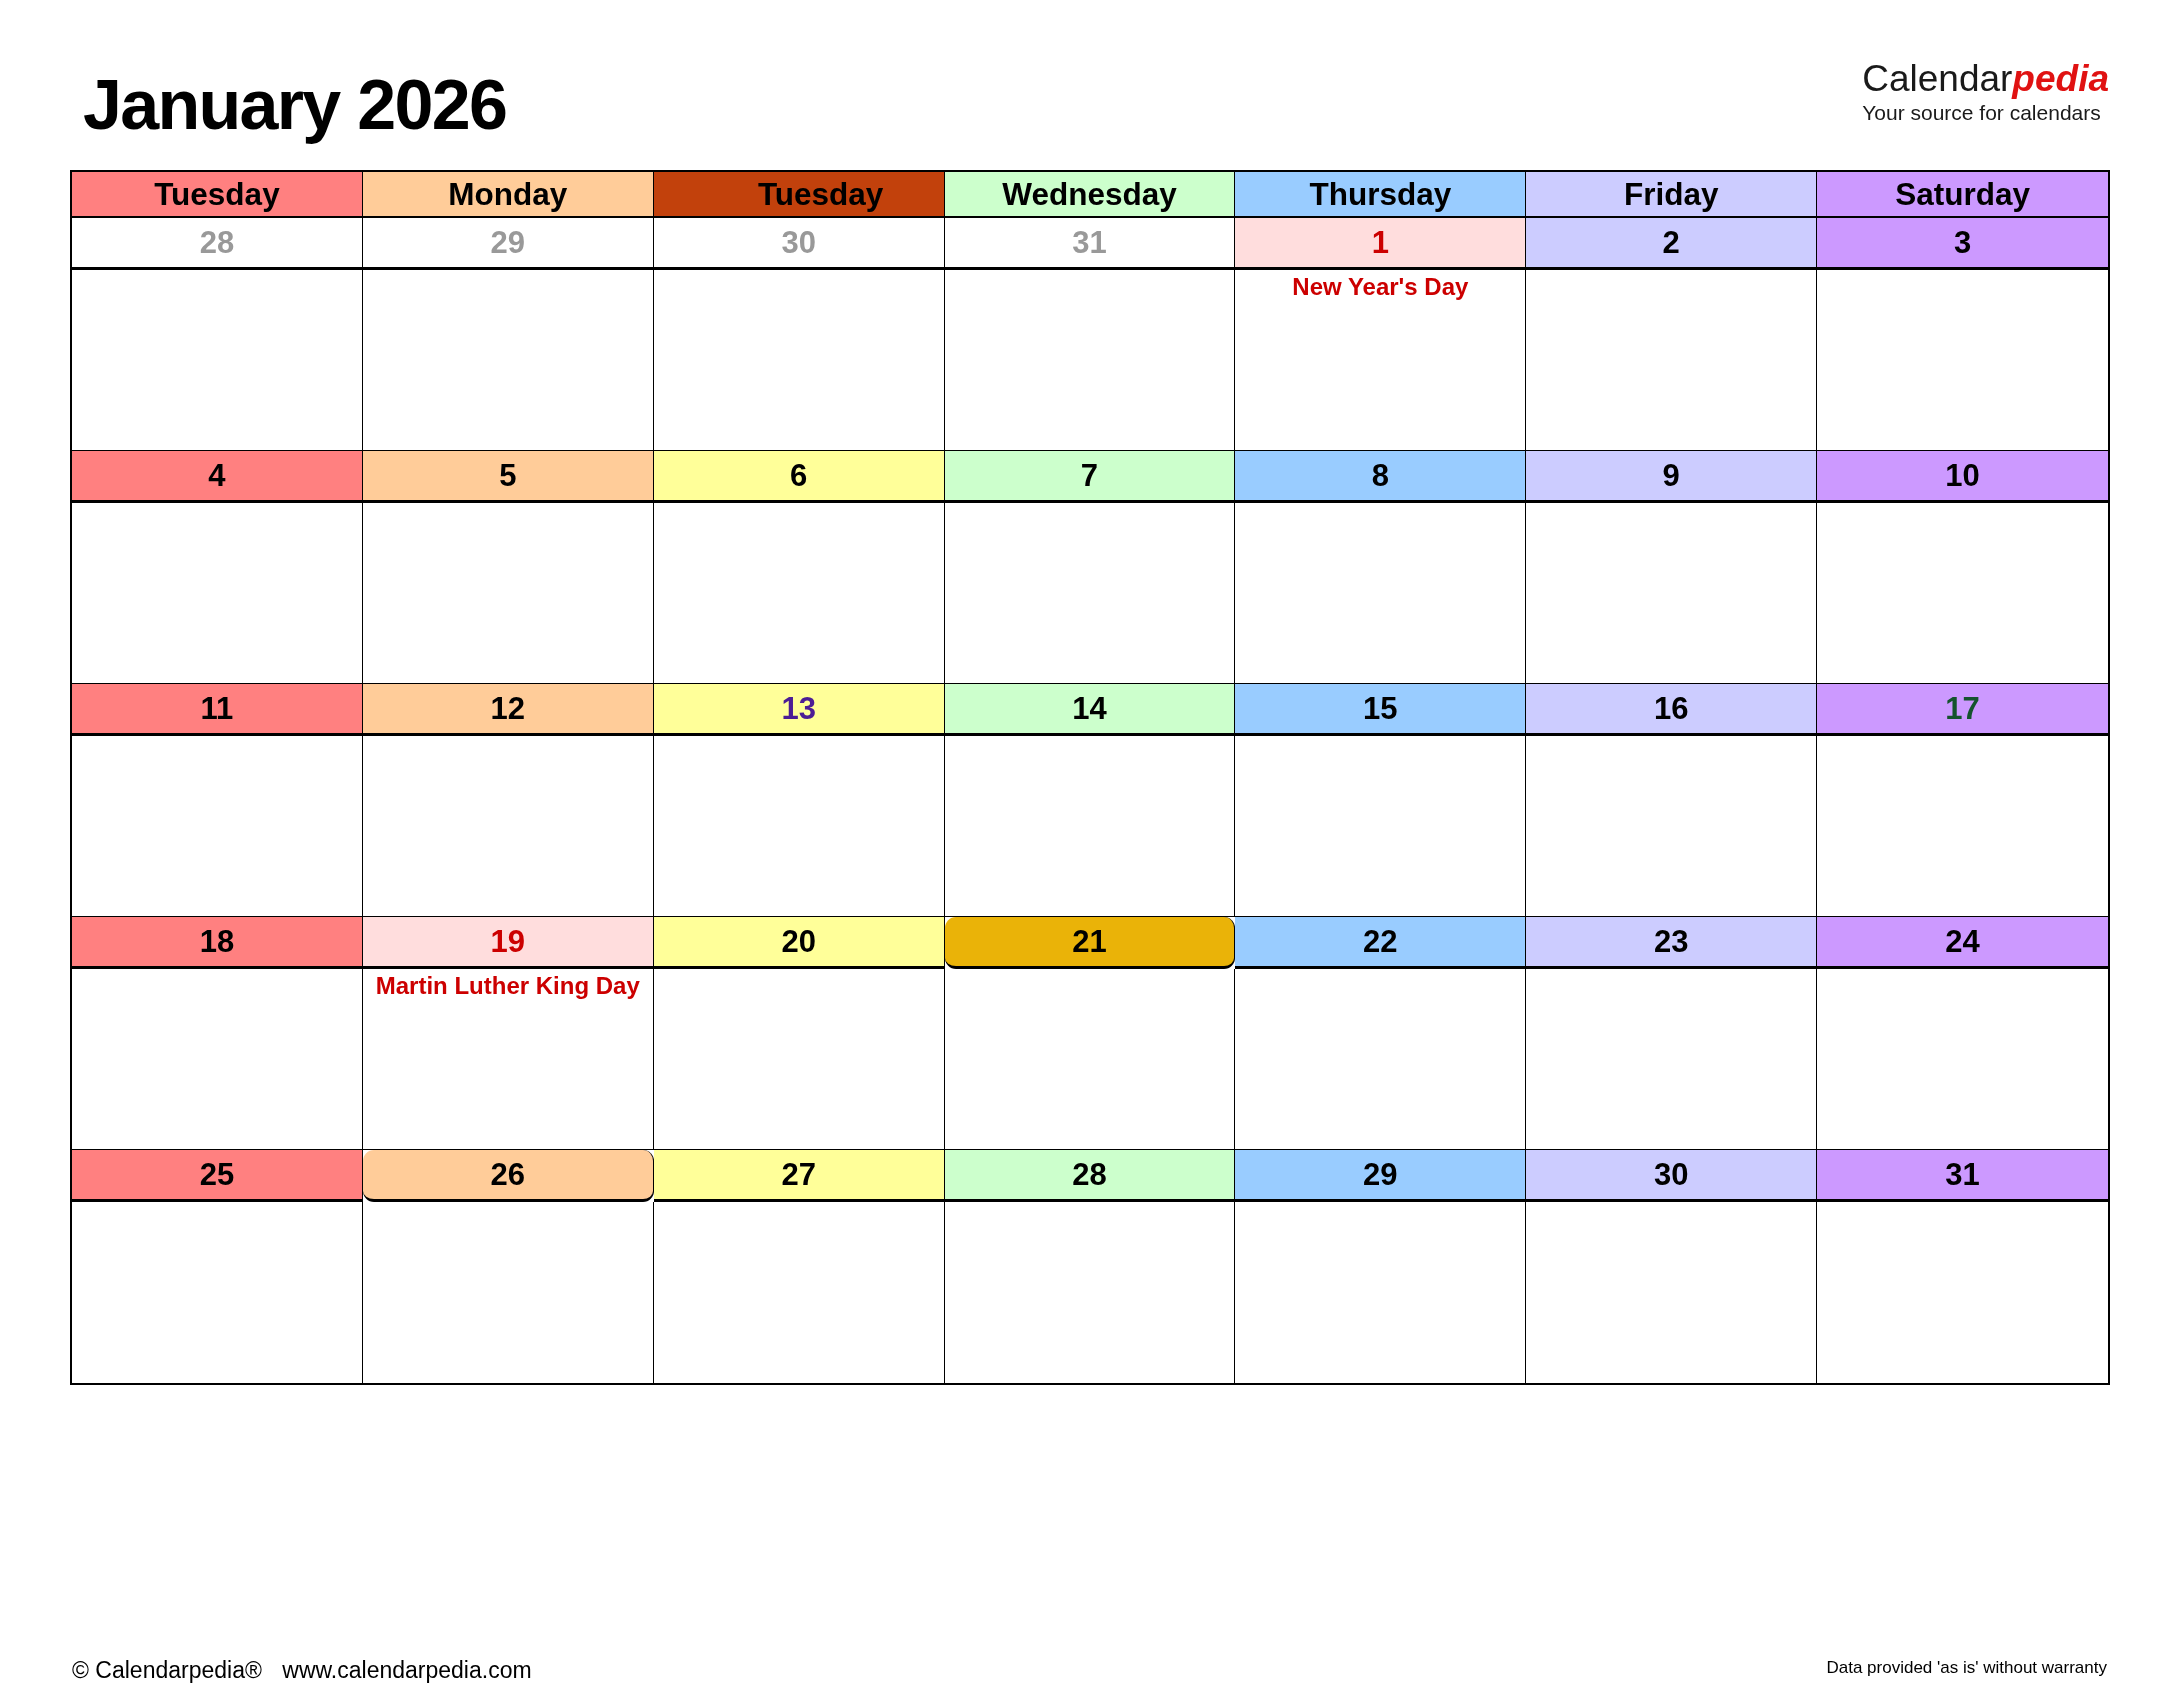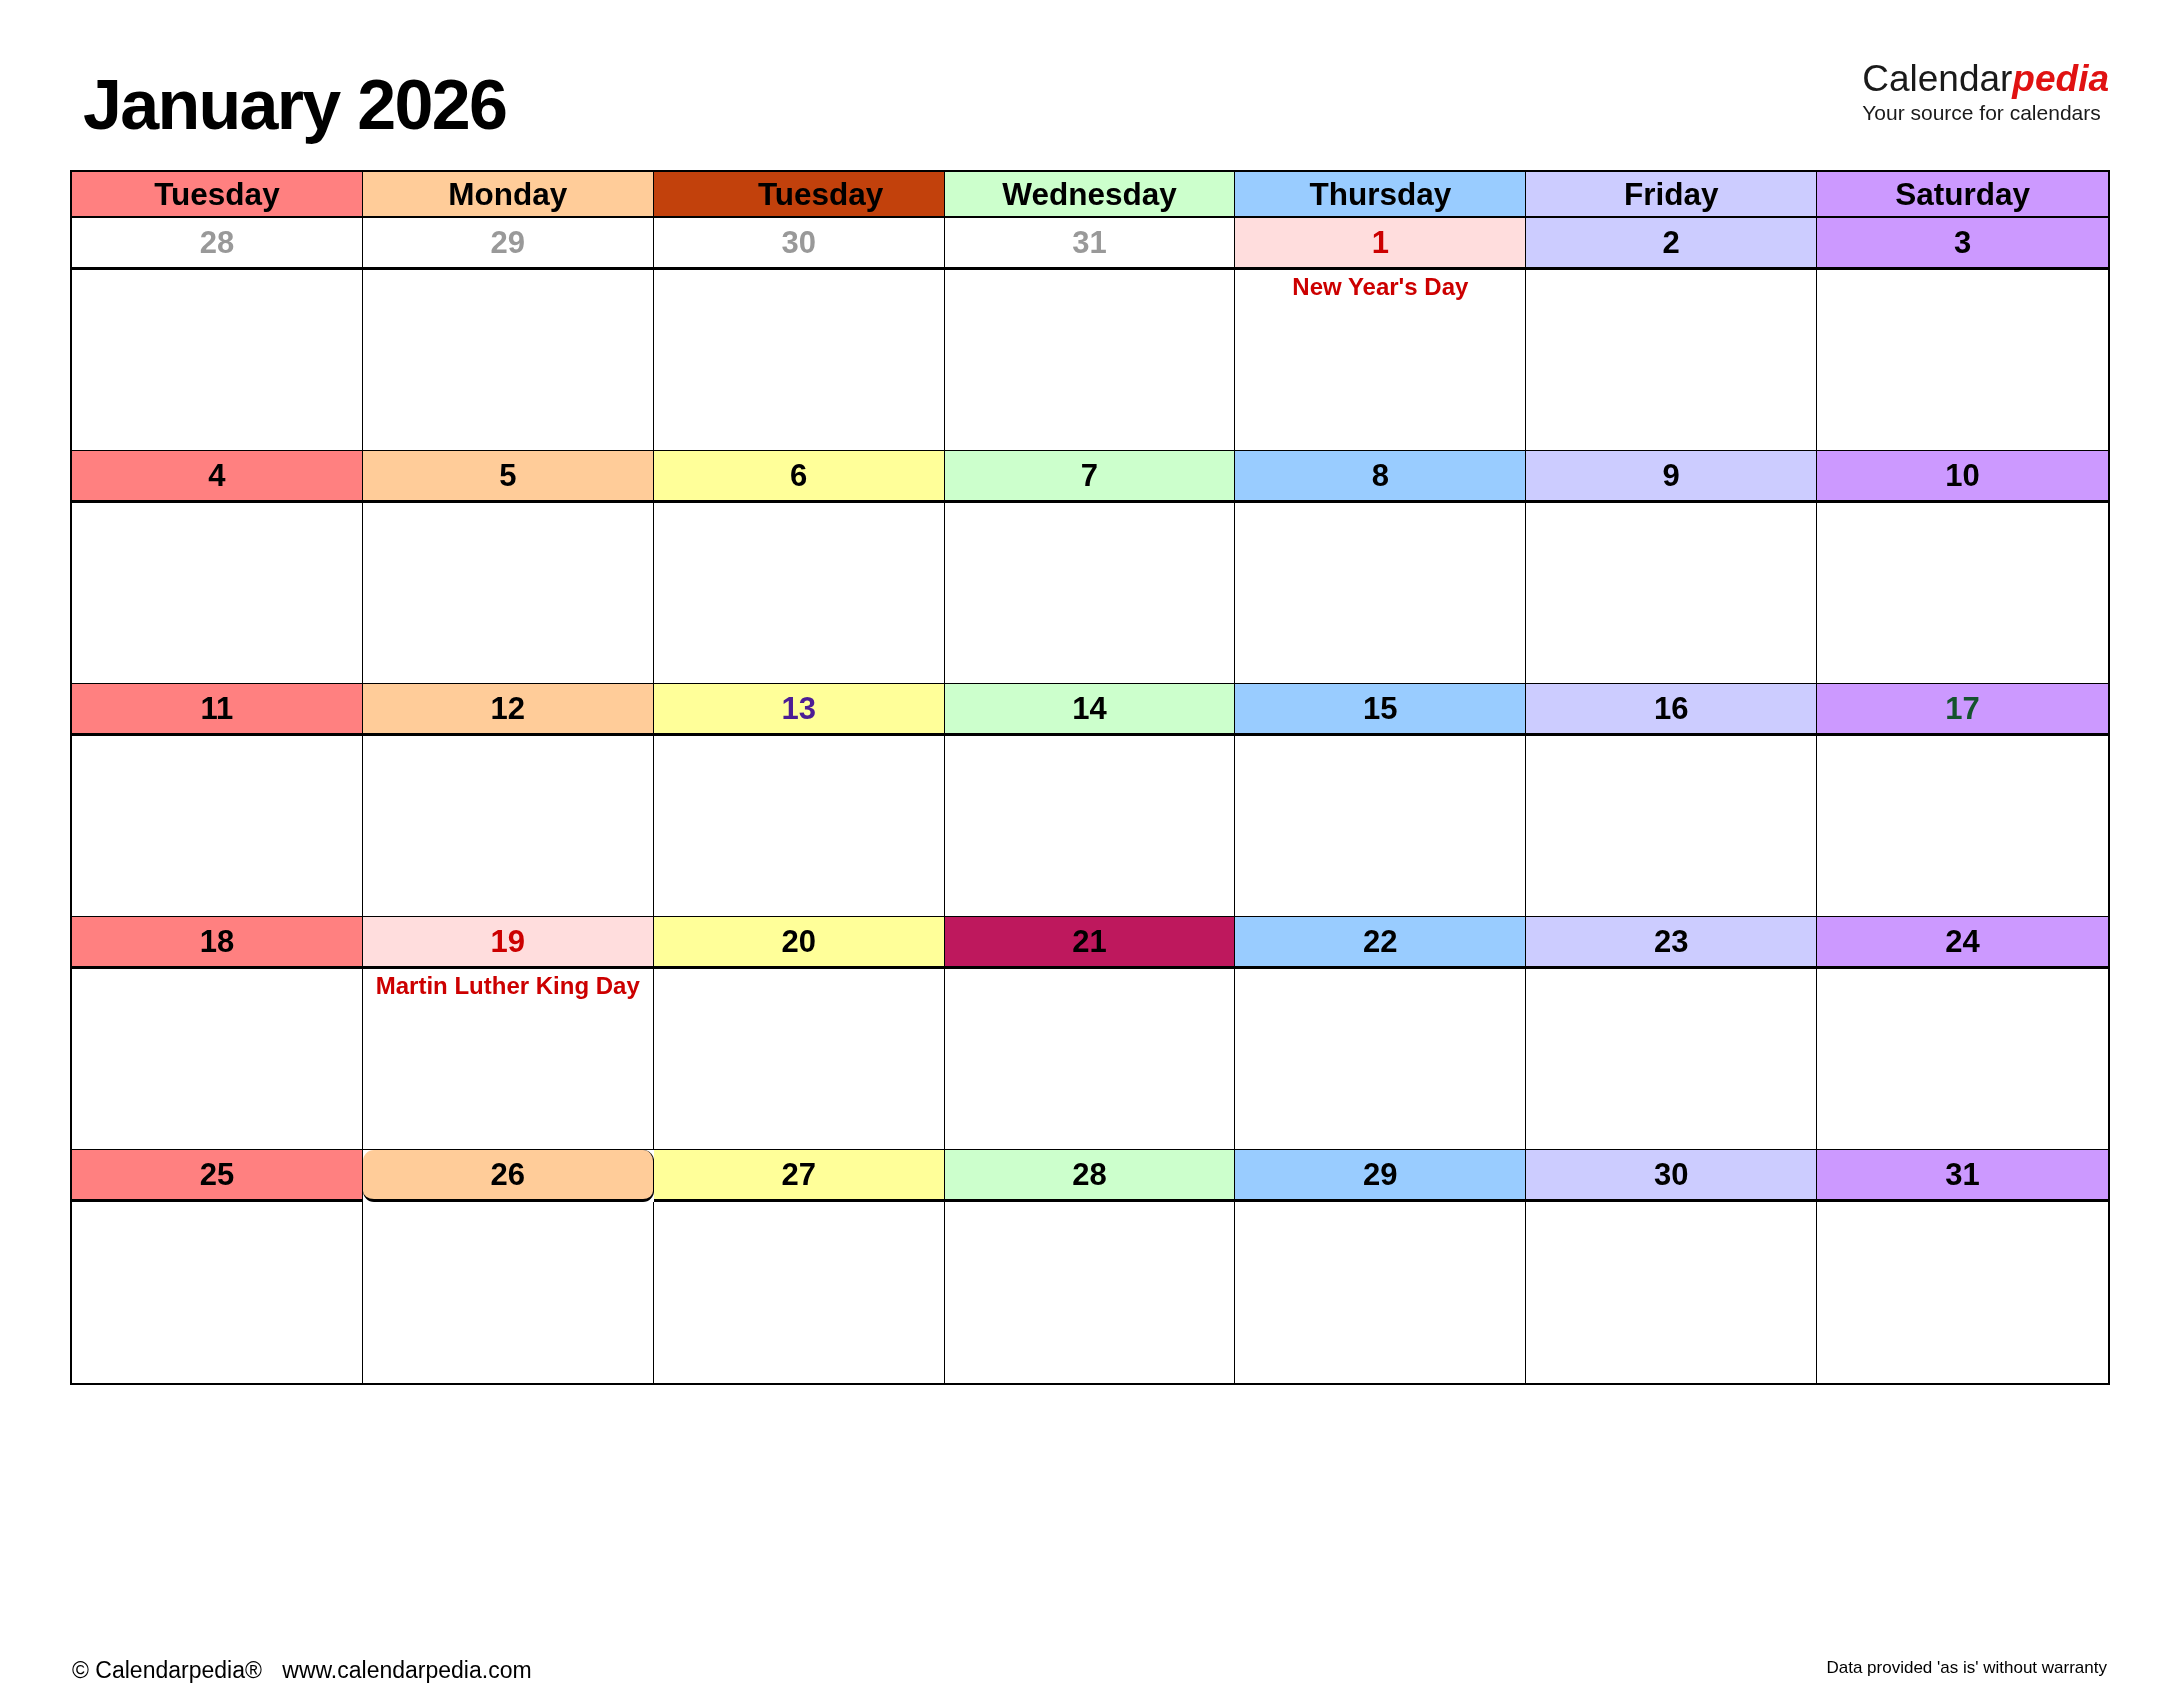--- a/index.html
+++ b/index.html
@@ -126,21 +126,21 @@
           <div class="event-cell"></div>
           <div class="event-cell"></div>
           <div class="event-cell"></div>
           <div class="event-cell"></div>
           <div class="event-cell"></div>
         </div>
         <div class="row">
           <div class="num-cell" style="background: rgb(255, 128, 128); color: rgb(0, 0, 0);">18</div>
           <div class="num-cell" style="background: rgb(255, 221, 221); color: rgb(204, 0, 0);">19</div>
           <div class="num-cell" style="background: rgb(255, 255, 153); color: rgb(0, 0, 0);">20</div>
-          <div class="num-cell" style="background: #be185d; color: rgb(0, 0, 0);">21</div>
+          <div class="num-cell" style="background: #eab308; color: rgb(0, 0, 0); border-radius: 11px;">21</div>
           <div class="num-cell" style="background: rgb(153, 204, 255); color: rgb(0, 0, 0);">22</div>
           <div class="num-cell" style="background: rgb(204, 204, 255); color: rgb(0, 0, 0);">23</div>
           <div class="num-cell" style="background: rgb(204, 153, 255); color: rgb(0, 0, 0);">24</div>
         </div>
         <div class="row week-event-row">
           <div class="event-cell"></div>
           <div class="event-cell">
             <div class="event-text" style="color: rgb(204, 0, 0);">Martin Luther King Day</div>
           </div>
           <div class="event-cell"></div>

